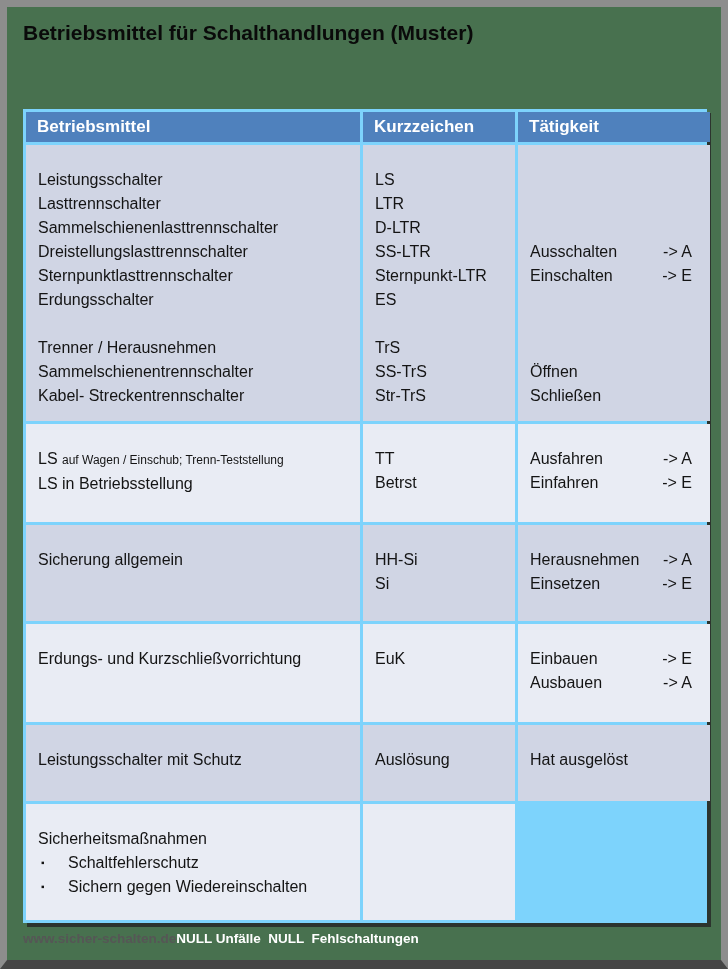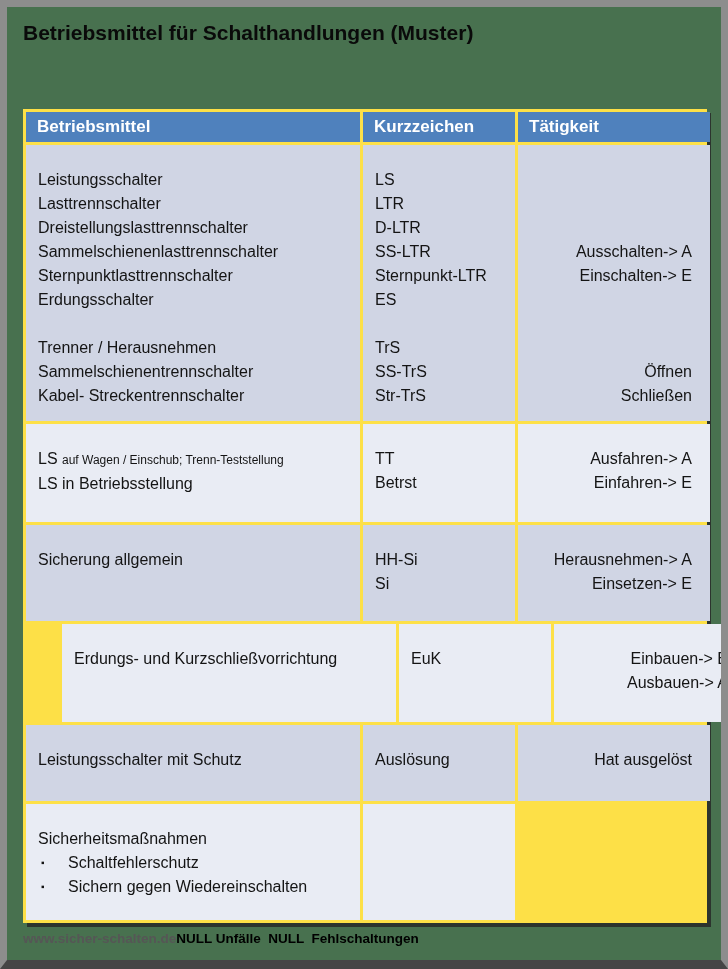--- a/index.html
+++ b/index.html
@@ -6,71 +6,71 @@
   body{width:728px;height:969px;font-family:"Liberation Sans",sans-serif;}
   .slide{
     box-sizing:border-box;width:728px;height:969px;
     background:var(--bg,#48714F);
     border:7px solid #8d8d8d;border-bottom:9px solid #454545;
     padding:14px 15px 0 16px;overflow:hidden;
   }
   .title{margin:0;font-size:21px;font-weight:bold;color:#0a0a0a;letter-spacing:0;}
   .tbl{
     margin-top:64px;width:684px;box-sizing:border-box;
-    background:#fde047;padding:3px;display:flex;flex-direction:column;gap:3px;
+    background:#7dd3fc;padding:3px;display:flex;flex-direction:column;gap:3px;
     box-shadow:4px 4px 0 rgba(38,38,38,0.8);
   }
   .row{display:grid;grid-template-columns:334px 152px 192px;gap:3px;}
   .th{
     background:var(--header,#4F81BD);color:#ffffff;font-weight:bold;font-size:17px;
     min-height:30px;display:flex;align-items:center;padding-left:11px;box-sizing:border-box;
   }
   .tbody{display:flex;flex-direction:column;gap:3px;}
   .tbody .row:nth-child(1){min-height:276px;}
   .tbody .row:nth-child(2){min-height:98px;}
   .tbody .row:nth-child(3){min-height:96px;}
-  .tbody .row:nth-child(4){min-height:98px;margin-left:36px;}
+  .tbody .row:nth-child(4){min-height:98px;}
   .tbody .row:nth-child(5){min-height:76px;}
   .tbody .row:nth-child(6){min-height:116px;}
   .row.dark  .cell{background:var(--rowdark,#D0D5E4);}
   .row.light .cell{background:var(--rowlight,#E9ECF4);}
   .cell{
     box-sizing:border-box;padding:23px 10px 10px 12px;
     line-height:24px;font-size:16px;color:#141414;
   }
   .line{min-height:24px;white-space:nowrap;}
   .line .small{font-size:12px;}
   .line .bullet{display:inline-block;width:27px;padding-left:3px;font-size:10px;vertical-align:2px;}
-  .cell.actions .line{display:flex;justify-content:flex-end;padding-right:8px;}
+  .cell.actions .line{display:flex;justify-content:space-between;padding-right:8px;}
   .footer{
     width:684px;margin-top:8px;display:flex;
     font-size:13.5px;font-weight:bold;
   }
   .footer .left{color:#565656;}
-  .footer .right{color:#000000;white-space:pre;}
+  .footer .right{color:#ffffff;white-space:pre;}
 </style>
 </head>
 <body>
 
 <div class="slide" style="--bg: #48714F; --header: #4F81BD; --rowdark: #D0D5E4; --rowlight: #E9ECF4;">
   <h1 class="title">Betriebsmittel für Schalthandlungen (Muster)</h1>
 
   <div class="tbl">
     <div class="row">
       <div class="th">Betriebsmittel</div>
       <div class="th">Kurzzeichen</div>
       <div class="th">Tätigkeit</div>
     </div>
     <div class="tbody">
         <div class="row dark">
           <div class="cell equipment">
             <div class="line"><span>Leistungsschalter</span></div>
             <div class="line"><span>Lasttrennschalter</span></div>
+            <div class="line"><span>Sammelschienenlasttrennschalter</span></div>
             <div class="line"><span>Dreistellungslasttrennschalter</span></div>
-            <div class="line"><span>Sammelschienenlasttrennschalter</span></div>
             <div class="line"><span>Sternpunktlasttrennschalter</span></div>
             <div class="line"><span>Erdungsschalter</span></div>
             <div class="line"><span>&nbsp;</span></div>
             <div class="line"><span>Trenner / Herausnehmen</span></div>
             <div class="line"><span>Sammelschienentrennschalter</span></div>
             <div class="line"><span>Kabel- Streckentrennschalter</span></div>
           </div>
           <div class="cell codes">
             <div class="line">LS</div>
             <div class="line">LTR</div>

